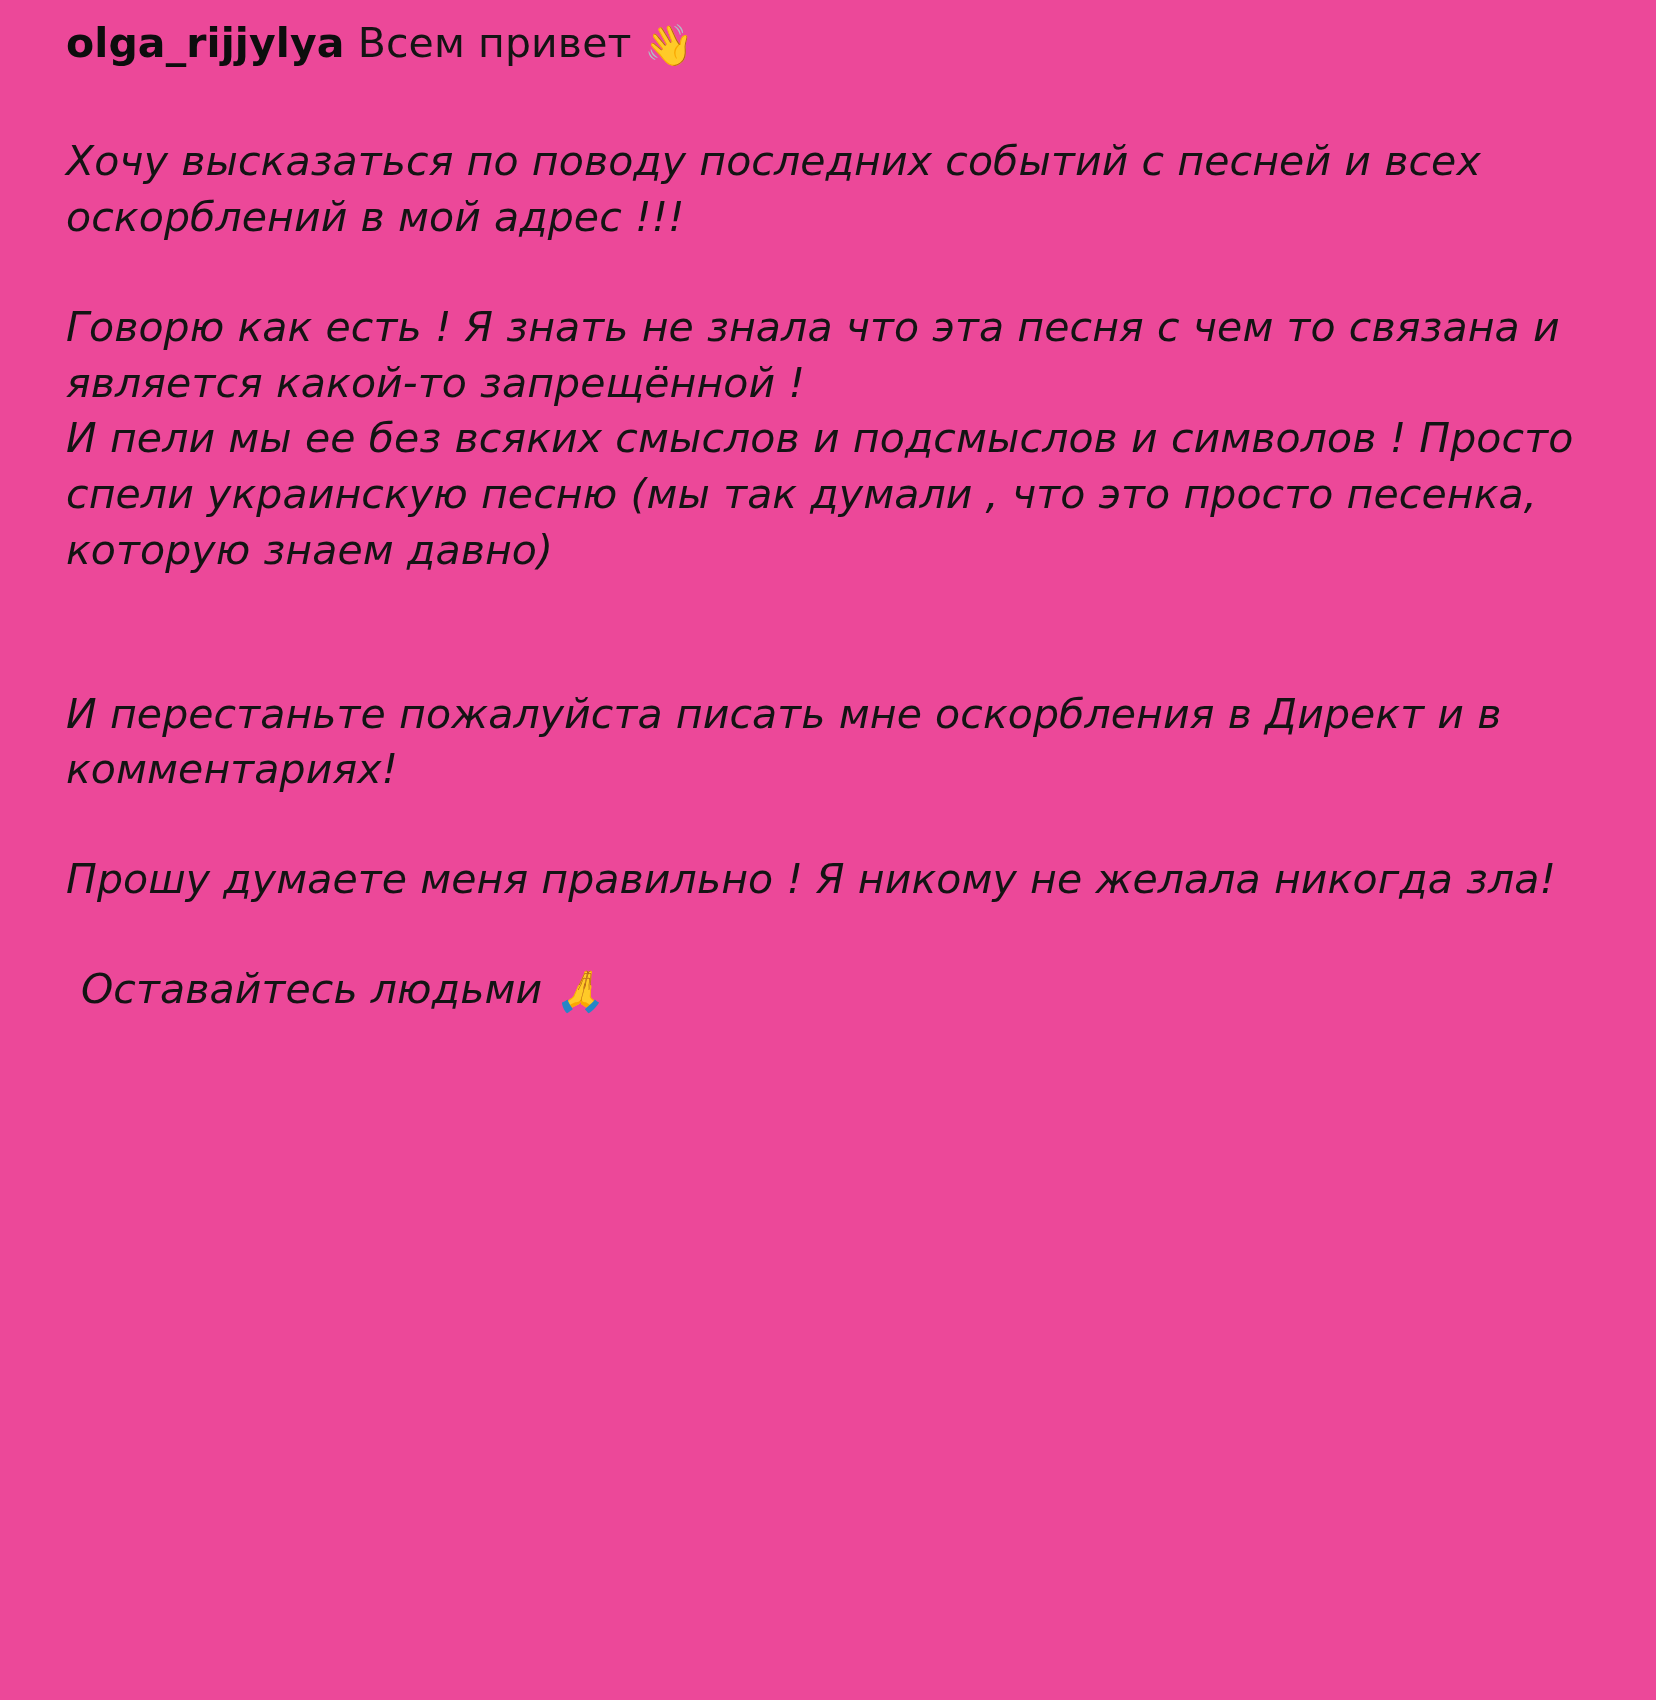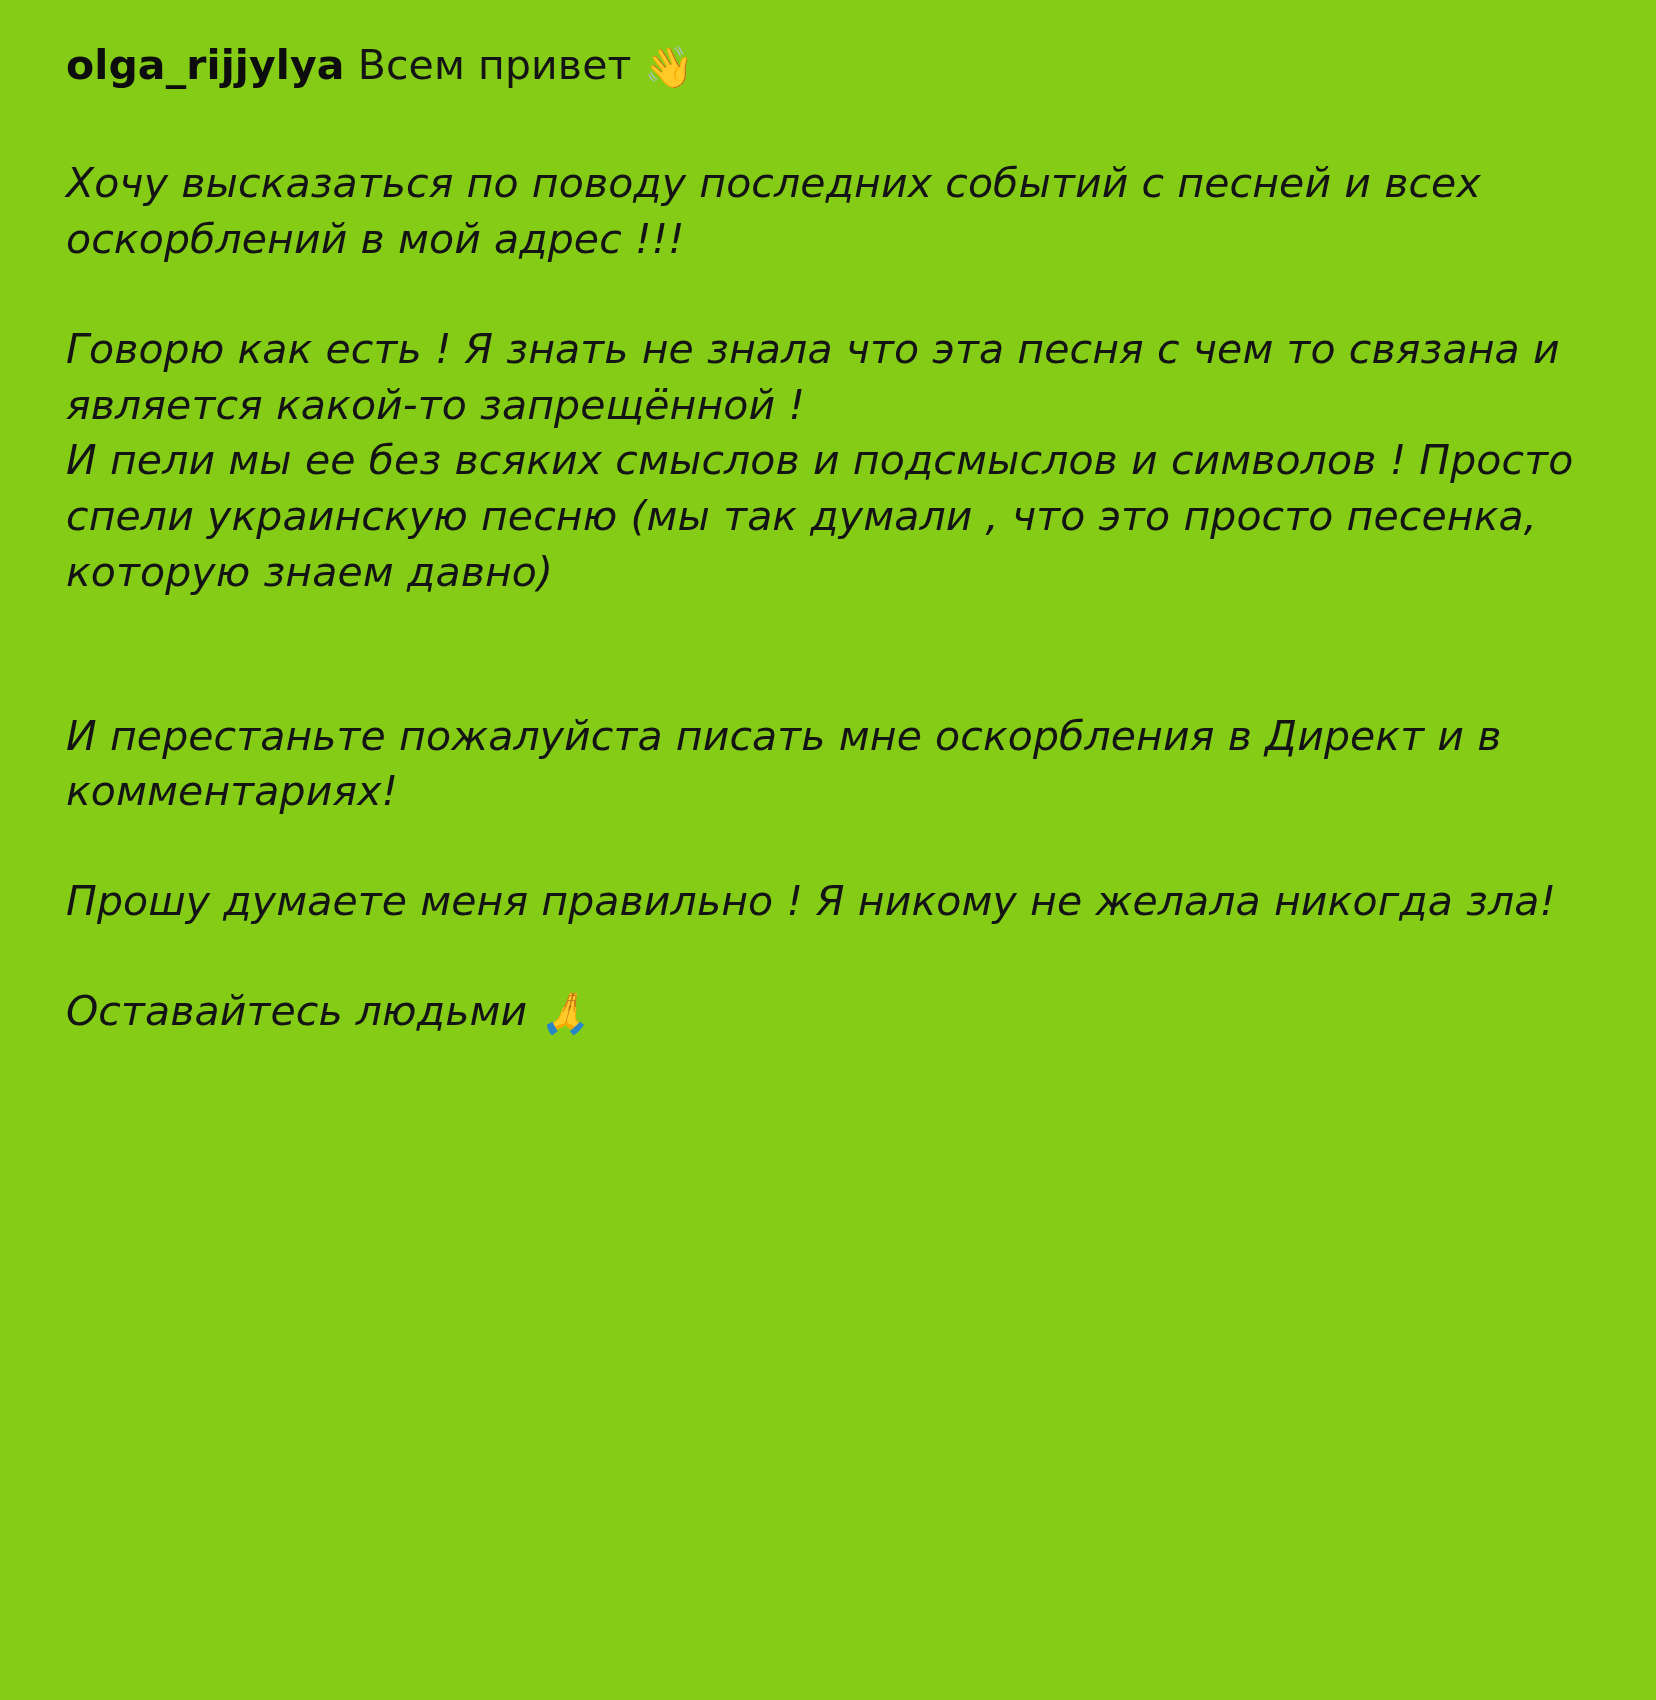--- a/index.html
+++ b/index.html
@@ -11,22 +11,22 @@
     width: 1656px;
     height: 1700px;
     font-family: "DejaVu Sans", "Liberation Sans", sans-serif;
     color: #111111;
     overflow: hidden;
   }
   .post {
     box-sizing: border-box;
     width: 100%;
     height: 100%;
-    padding: 38px 66px 0 66px;
-    background: #84cc16;
+    padding: 16px 66px 0 66px;
+    background: #ec4899;
   }
   .caption {
     font-size: 41px;
     line-height: 1.36;
     color: #141414;
     letter-spacing: 0.1px;
     white-space: normal;
   }
   .username {
     font-weight: bold;
@@ -42,20 +42,21 @@
   }
   .para {
     margin: 0;
     font-style: italic;
   }
   .spacer {
     height: 54px;
   }
   .tail {
     margin-top: 0;
+    margin-left: 15px;
   }
 </style>
 </head>
 <body>
 
 <div class="post">
   <div class="caption">
 
     <p class="first-line">
       <span class="username">olga_rijjylya</span>

